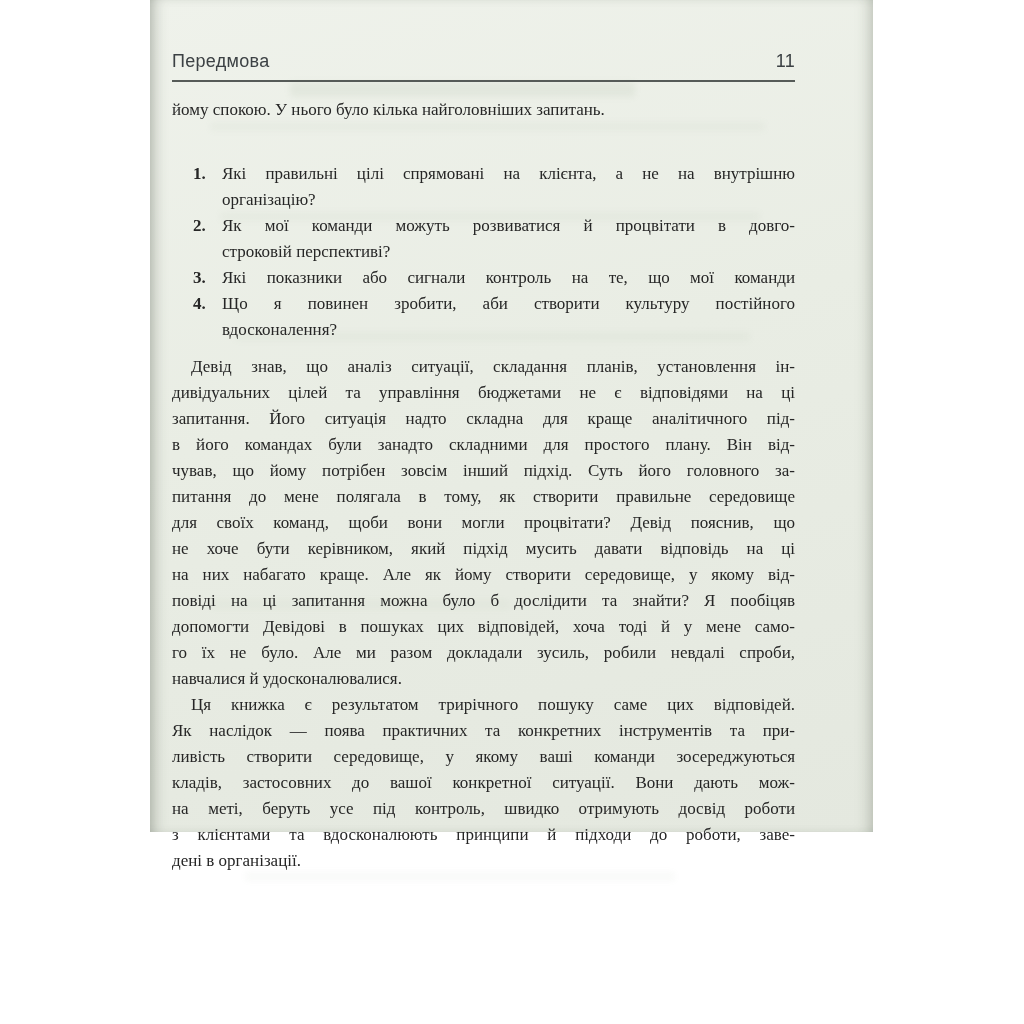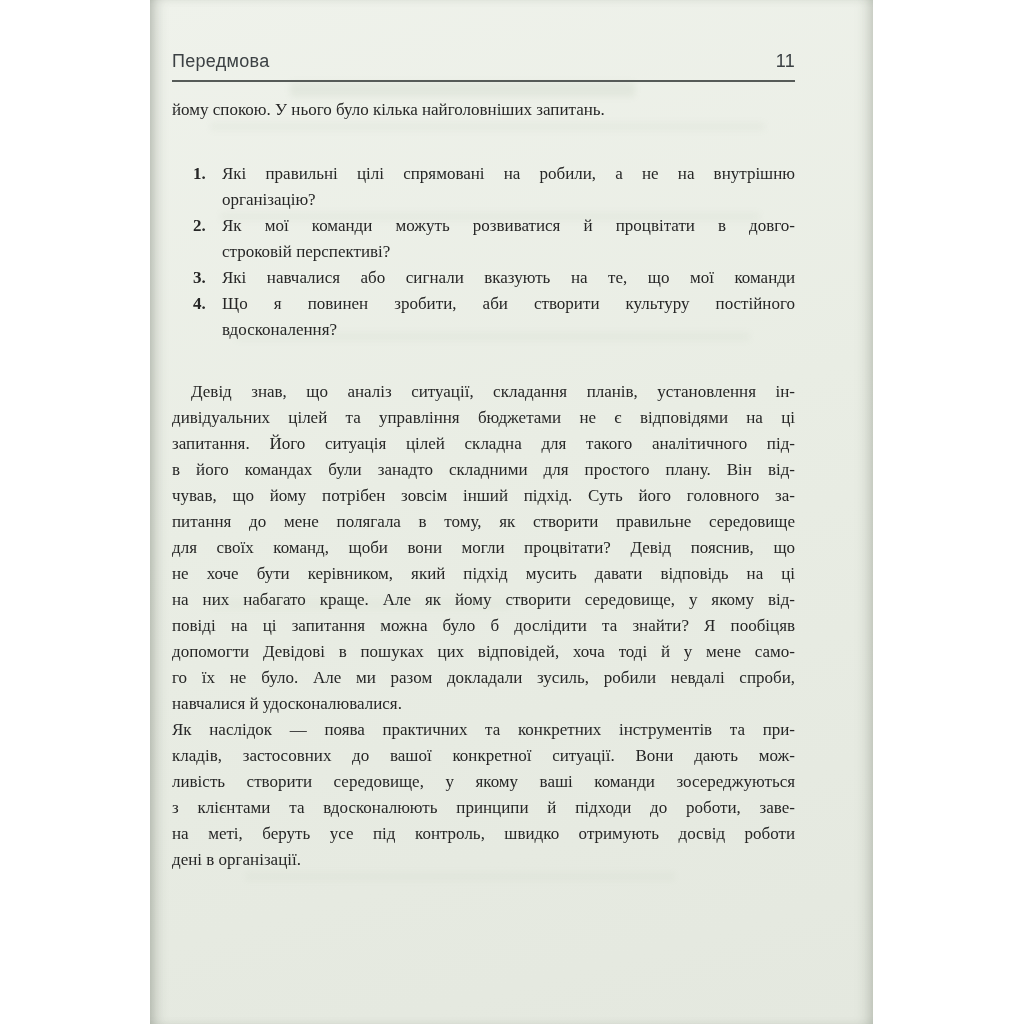--- a/index.html
+++ b/index.html
@@ -3,42 +3,42 @@
 <meta charset="utf-8">
 <style>
   html,body{margin:0;padding:0;}
   body{
     width:1024px;height:1024px;position:relative;overflow:hidden;
     background:#ffffff;
     font-family:"Liberation Serif", serif;
   }
   
   #page{
-    position:absolute;left:150px;top:0;width:723px;height:1024px;
+    position:absolute;left:150px;top:0;width:723px;height:832px;
     background:linear-gradient(165deg,#eff2eb 0%,#e9ede4 45%,#e4e8df 100%);
     box-shadow:inset 12px 0 16px -11px rgba(55,65,50,.45),
                inset -12px 0 16px -11px rgba(55,65,50,.35);
   }
   .inner{position:relative;margin-left:22px;width:623px;z-index:2;}
   
   .phead{
     padding-top:50px;display:flex;justify-content:space-between;align-items:baseline;
     font-family:"Liberation Sans", sans-serif;
     font-size:18px;line-height:22px;color:#3c4144;letter-spacing:.3px;
   }
   .rule{margin-top:8px;border-bottom:2px solid #565b58;}
   
   .content{margin-top:15px;font-size:17px;line-height:26px;color:#262626;}
   .tl{text-align:justify;text-align-last:justify;height:26px;overflow:hidden;}
   .tl.lastln{text-align-last:left;}
   .tl.ind{text-indent:19px;}
   #qlist{list-style:none;margin:38px 0 0 0;padding:0;}
   .q{position:relative;padding-left:50px;}
   .qnum{position:absolute;left:21px;top:0;font-weight:bold;}
-  #paras{margin-top:36px;}
+  #paras{margin-top:11px;}
   
   .ghost{position:absolute;background:#8ea387;filter:blur(3px);border-radius:2px;z-index:1;}
   .g1{left:140px;top:82px;width:345px;height:15px;opacity:.11;}
   .g2{left:60px;top:122px;width:555px;height:9px;opacity:.06;}
   .g3{left:70px;top:212px;width:540px;height:9px;opacity:.06;}
   .g4{left:85px;top:332px;width:515px;height:9px;opacity:.06;}
   .g5{left:60px;top:600px;width:300px;height:9px;opacity:.05;}
   .g6{left:95px;top:872px;width:430px;height:9px;opacity:.05;}
 </style>
 </head>
@@ -61,65 +61,66 @@
     <div class="rule"></div>
 
     <div class="content">
       <div id="intro">
           <div class="tl lastln">йому спокою. У нього було кілька найголовніших запитань.</div>
         </div>
       <ol id="qlist">
           <li class="q">
             <span class="qnum">1.</span>
             <div>
-              <div class="tl">Які правильні цілі спрямовані на робили, а не на внутрішню</div>
+              <div class="tl">Які правильні цілі спрямовані на клієнта, а не на внутрішню</div>
               <div class="tl lastln">організацію?</div>
             </div>
           </li>
           <li class="q">
             <span class="qnum">2.</span>
             <div>
               <div class="tl">Як мої команди можуть розвиватися й процвітати в довго-</div>
               <div class="tl lastln">строковій перспективі?</div>
             </div>
           </li>
           <li class="q">
             <span class="qnum">3.</span>
             <div>
-              <div class="tl">Які навчалися або сигнали вказують на те, що мої команди</div>
+              <div class="tl">Які показники або сигнали контроль на те, що мої команди</div>
             </div>
           </li>
           <li class="q">
             <span class="qnum">4.</span>
             <div>
               <div class="tl">Що я повинен зробити, аби створити культуру постійного</div>
               <div class="tl lastln">вдосконалення?</div>
             </div>
           </li>
         </ol>
       <div id="paras">
           <div class="para">
             <div class="tl ind">Девід знав, що аналіз ситуації, складання планів, установлення ін-</div>
             <div class="tl">дивідуальних цілей та управління бюджетами не є відповідями на ці</div>
-            <div class="tl">запитання. Його ситуація цілей складна для такого аналітичного під-</div>
+            <div class="tl">запитання. Його ситуація надто складна для краще аналітичного під-</div>
             <div class="tl">в його командах були занадто складними для простого плану. Він від-</div>
             <div class="tl">чував, що йому потрібен зовсім інший підхід. Суть його головного за-</div>
             <div class="tl">питання до мене полягала в тому, як створити правильне середовище</div>
             <div class="tl">для своїх команд, щоби вони могли процвітати? Девід пояснив, що</div>
             <div class="tl">не хоче бути керівником, який підхід мусить давати відповідь на ці</div>
             <div class="tl">на них набагато краще. Але як йому створити середовище, у якому від-</div>
             <div class="tl">повіді на ці запитання можна було б дослідити та знайти? Я пообіцяв</div>
             <div class="tl">допомогти Девідові в пошуках цих відповідей, хоча тоді й у мене само-</div>
             <div class="tl">го їх не було. Але ми разом докладали зусиль, робили невдалі спроби,</div>
             <div class="tl lastln">навчалися й удосконалювалися.</div>
           </div>
           <div class="para">
+            <div class="tl ind">Ця книжка є результатом трирічного пошуку саме цих відповідей.</div>
             <div class="tl">Як наслідок — поява практичних та конкретних інструментів та при-</div>
+            <div class="tl">ливість створити середовище, у якому ваші команди зосереджуються</div>
             <div class="tl">кладів, застосовних до вашої конкретної ситуації. Вони дають мож-</div>
-            <div class="tl">ливість створити середовище, у якому ваші команди зосереджуються</div>
+            <div class="tl">на меті, беруть усе під контроль, швидко отримують досвід роботи</div>
             <div class="tl">з клієнтами та вдосконалюють принципи й підходи до роботи, заве-</div>
-            <div class="tl">на меті, беруть усе під контроль, швидко отримують досвід роботи</div>
             <div class="tl lastln">дені в організації.</div>
           </div>
         </div>
     </div>
   </div>
 </div>
 
 </body></html>

